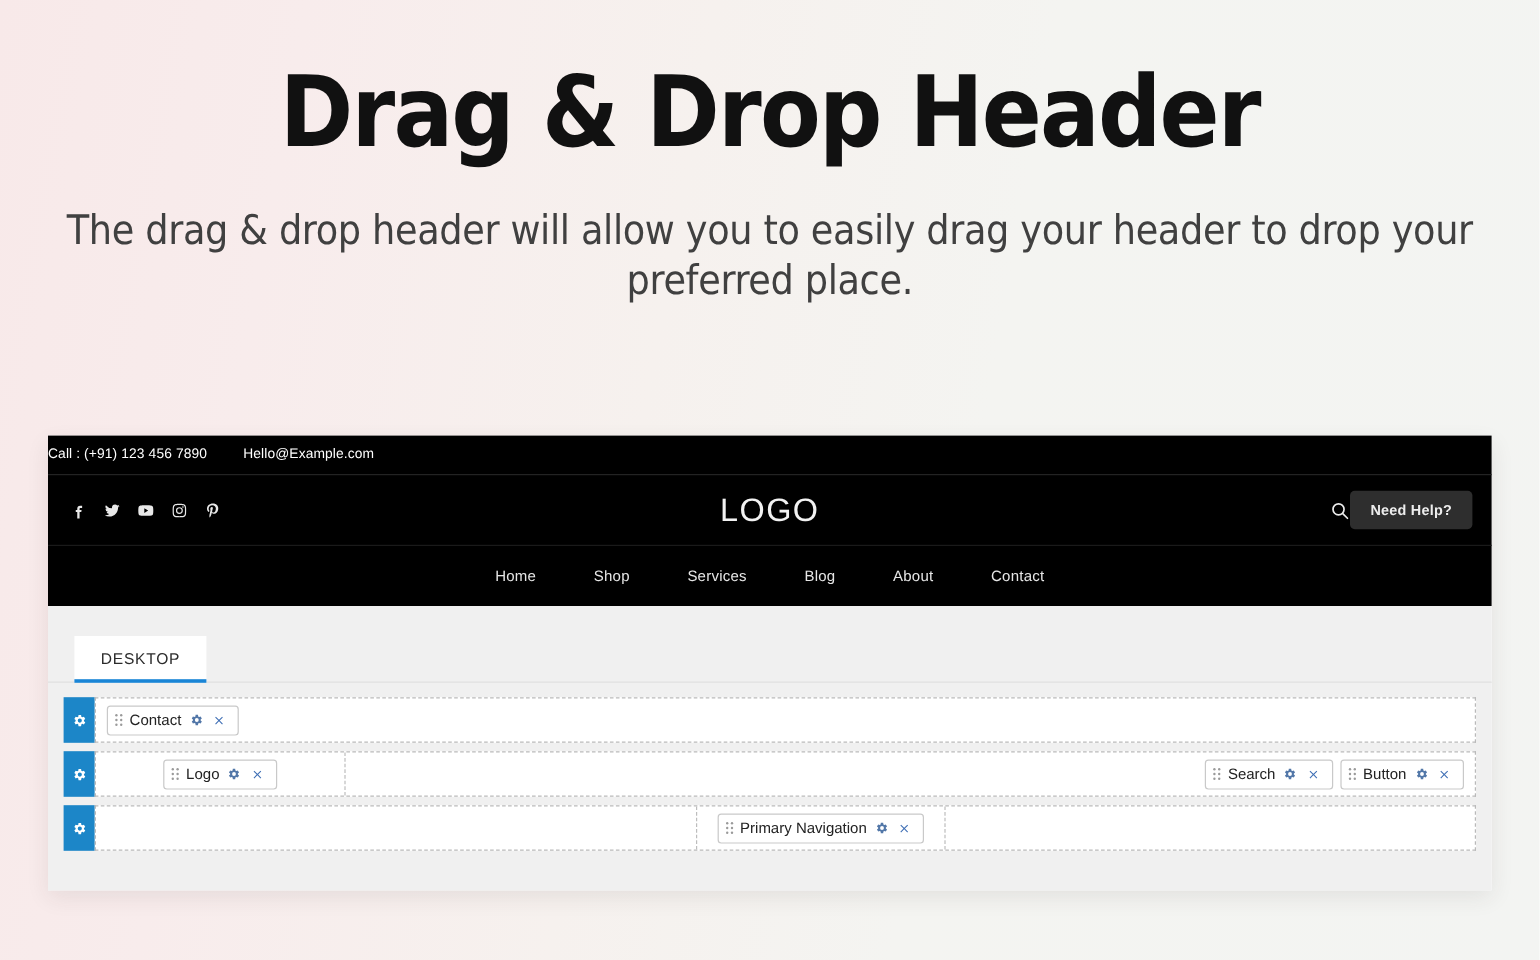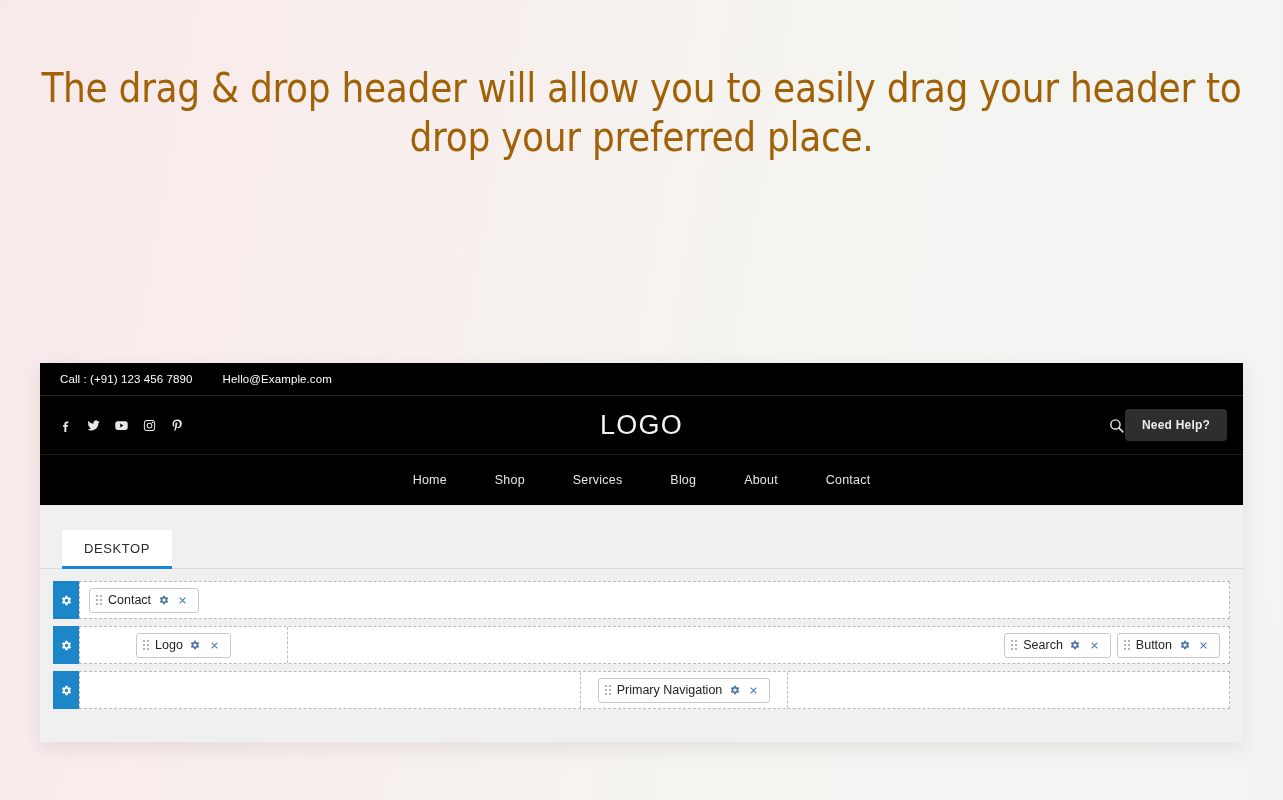--- a/index.html
+++ b/index.html
@@ -26,25 +26,25 @@
   .hero-title {
     font-family: "DejaVu Sans Condensed", "Liberation Sans Narrow", "Liberation Sans", sans-serif;
     font-size: 82px;
     font-weight: 700;
     letter-spacing: -1.5px;
     color: #111111;
     line-height: 1.05;
   }
 
   .hero-sub {
-    margin-top: 12px;
+    margin-top: 34px;
     font-family: "DejaVu Sans Condensed", "Liberation Sans Narrow", "Liberation Sans", sans-serif;
-    font-size: 40px;
+    font-size: 34px;
     font-weight: 400;
-    color: #a16207;
+    color: #404040;
     line-height: 1.22;
     letter-spacing: -0.3px;
   }
 
   
   .builder {
     position: absolute;
     left: 40px;
     top: 363px;
     width: 1203px;
@@ -52,21 +52,21 @@
     box-shadow: 0 6px 18px rgba(60, 40, 40, 0.09);
   }
 
   
   .site-preview { background: #000000; color: #ffffff; }
 
   .topbar {
     height: 33px;
     display: flex;
     align-items: center;
-    padding-left: 20px;
+    padding-left: 0;
     border-bottom: 1px solid #232323;
     font-size: 11.5px;
   }
   .topbar-phone { letter-spacing: 0.1px; }
   .topbar-email { margin-left: 30px; letter-spacing: 0.1px; }
 
   .midbar {
     height: 58px;
     display: flex;
     align-items: center;
@@ -243,20 +243,21 @@
     cursor: pointer;
     flex: none;
   }
   .w-gear svg { width: 12px; height: 12px; fill: #5277a8; }
   .w-close svg { width: 11px; height: 11px; fill: #3f6fb5; }
 </style>
 </head>
 <body>
 
 <div class="hero">
+  <h1 class="hero-title">Drag &amp; Drop Header</h1>
   <p class="hero-sub">The drag &amp; drop header will allow you to easily drag your header to drop your preferred place.</p>
 </div>
 
 <div class="builder">
 
   <div class="site-preview">
 
     <div class="topbar">
       <span class="topbar-phone">Call : (+91) 123 456 7890</span>
       <span class="topbar-email">Hello@Example.com</span>

